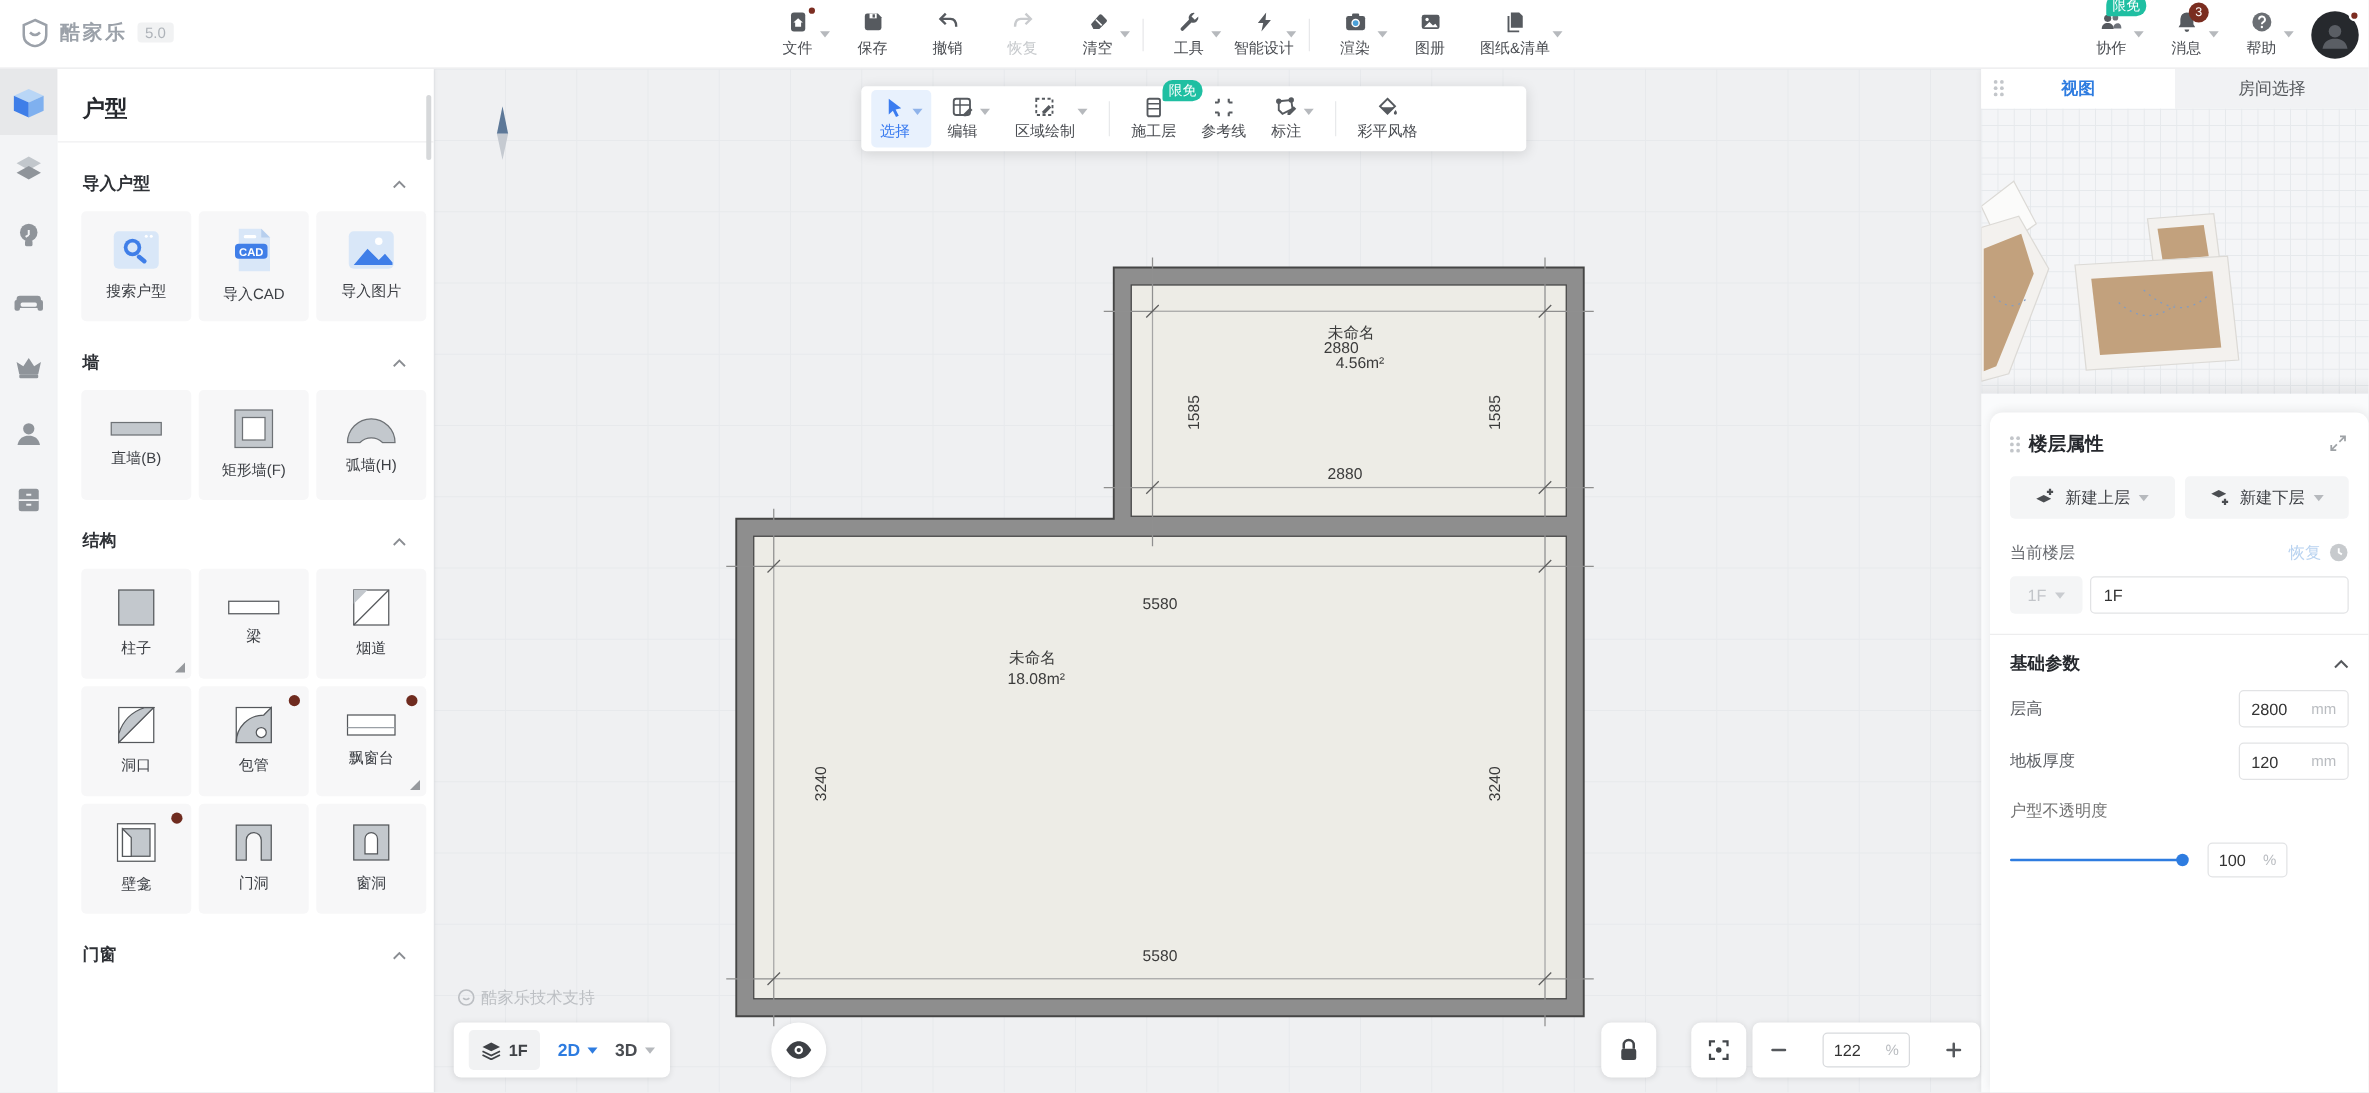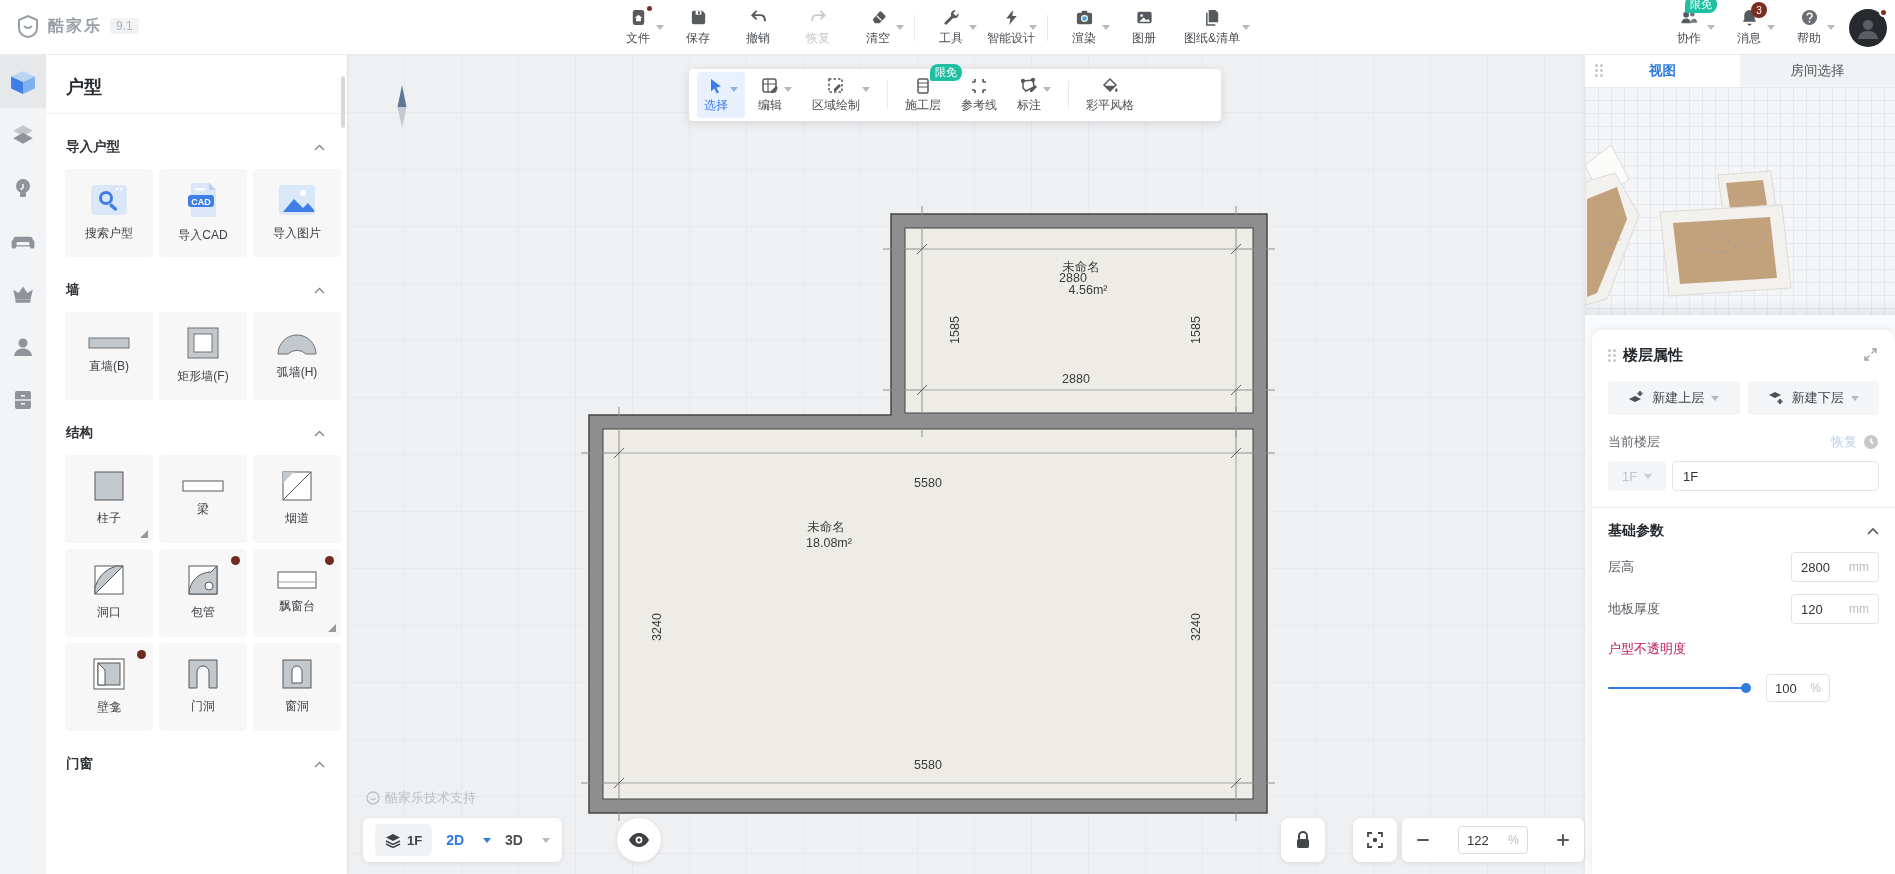--- a/index.html
+++ b/index.html
@@ -80,31 +80,31 @@
 .restore{color:#b9d3f0;display:flex;gap:6px;align-items:center;cursor:pointer}
 .inp-row{display:flex;gap:6px;margin-top:10px}
 .fselect{width:58px;height:30px;background:#f4f5f6;border-radius:4px;display:flex;align-items:center;justify-content:center;gap:7px;color:#c2c5c9;font-size:13px}
 .fname{flex:1;height:30px;border:1px solid #e2e3e5;border-radius:4px;font-size:13px;color:#333;padding:0 10px;outline:none;background:#fff}
 .fdiv{height:1px;background:#ededee;margin:16px -16px 0}
 .basic-head{display:flex;justify-content:space-between;align-items:center;margin-top:14px;font-size:14px;font-weight:bold;color:#26292e}
 .prow{display:flex;align-items:center;gap:5px;margin-top:12px;font-size:13px;color:#5a5d62}
 .pinput{margin-left:auto;width:88px;height:30px;border:1px solid #e2e3e5;border-radius:4px;display:flex;align-items:center;padding:0 9px;background:#fff}
 .pinput input{border:none;outline:none;width:42px;font-size:13px;color:#333;background:transparent}
 .unit{margin-left:auto;color:#b9bcc0;font-size:12px}
-.op-label{margin-top:16px;font-size:13px;color:#be185d}
+.op-label{margin-top:16px;font-size:13px;color:#737373}
 .slider-row{display:flex;align-items:center;margin-top:16px}
 .track{position:relative;width:138px;height:2px;background:#2e7ce0;border-radius:1px}
 .knob{position:absolute;right:-5px;top:-4px;width:10px;height:10px;border-radius:50%;background:#2e7ce0}
 .op-box{margin-left:20px;width:64px;height:28px;border:1px solid #e2e3e5;border-radius:4px;display:flex;align-items:center;padding:0 8px;background:#fff}
 .op-box input{border:none;outline:none;width:28px;font-size:13px;color:#333;background:transparent}
 
 .bpill{position:absolute;left:363px;top:818px;height:44px;background:#fff;border-radius:6px;
  box-shadow:0 1px 5px rgba(0,0,0,.1);z-index:6;display:flex;align-items:center;padding:0 12px;gap:14px}
 .floor-tile{display:flex;align-items:center;gap:6px;background:#f1f2f3;border-radius:4px;height:32px;padding:0 10px;font-size:13px;font-weight:bold;color:#3f4246;cursor:pointer}
-.mode{display:flex;align-items:center;gap:19px;font-size:14px;font-weight:bold;cursor:pointer}
+.mode{display:flex;align-items:center;gap:6px;font-size:14px;font-weight:bold;cursor:pointer}
 .mode.m2d{color:#2e7ce0}.mode.m2d .caret{border-top-color:#2e7ce0}
 .mode.m3d{color:#4a4d52}
 .eyebtn{position:absolute;left:617px;top:818px;width:44px;height:44px;background:#fff;border-radius:50%;
  box-shadow:0 1px 5px rgba(0,0,0,.1);z-index:6;display:flex;align-items:center;justify-content:center;cursor:pointer}
 .sqbtn{position:absolute;top:818px;width:44px;height:44px;background:#fff;border-radius:8px;
  box-shadow:0 1px 5px rgba(0,0,0,.1);z-index:6;display:flex;align-items:center;justify-content:center;cursor:pointer}
 .zoompill{position:absolute;left:1402px;top:818px;width:182px;height:44px;background:#fff;border-radius:6px;
  box-shadow:0 1px 5px rgba(0,0,0,.1);z-index:6;display:flex;align-items:center;justify-content:space-between;padding:0 14px}
 .zbox{width:70px;height:28px;border:1px solid #d8dadd;border-radius:4px;display:flex;align-items:center;padding:0 8px}
 .zbox input{border:none;outline:none;width:34px;font-size:13px;color:#333;background:transparent}
@@ -152,21 +152,21 @@
   <span>酷家乐技术支持</span>
 </div>
 
 <div class="topbar">
   <div class="logo">
     <svg width="24" height="24" viewBox="0 0 24 24">
         <path d="M12 2 L21 6 V14 C21 19 17 22 12 23 C7 22 3 19 3 14 V6 Z" fill="none" stroke="#9ba1a9" stroke-width="2"></path>
         <path d="M8 12 q4 4 8 0" stroke="#9ba1a9" stroke-width="2" fill="none"></path>
       </svg>
     <span class="logo-text">酷家乐</span>
-    <span class="ver">9.1</span>
+    <span class="ver">5.0</span>
   </div>
 
   <div class="tb-center">
     <div class="tbi">
       <svg viewBox="0 0 20 20" width="19">
           <rect x="4" y="2" width="12" height="16" rx="2.5" fill="#565a5f"></rect>
           <path d="M10 7 L14 10.5 H12.5 V14 H7.5 V10.5 H6 Z" fill="#fff"></path>
         </svg>
       <span>文件</span>
       <span class="ndot" style="right:14px;top:4px"></span>

